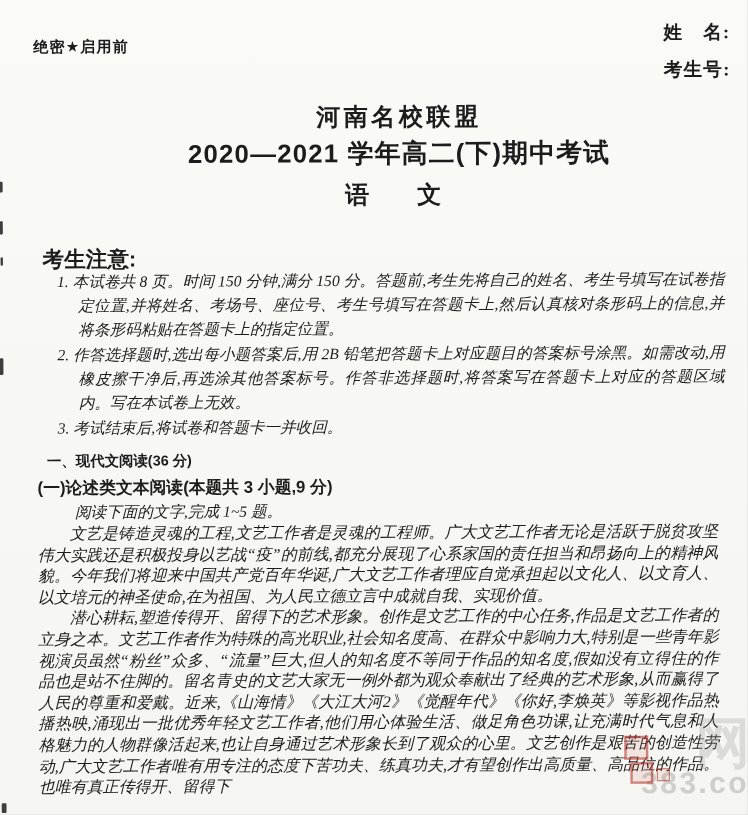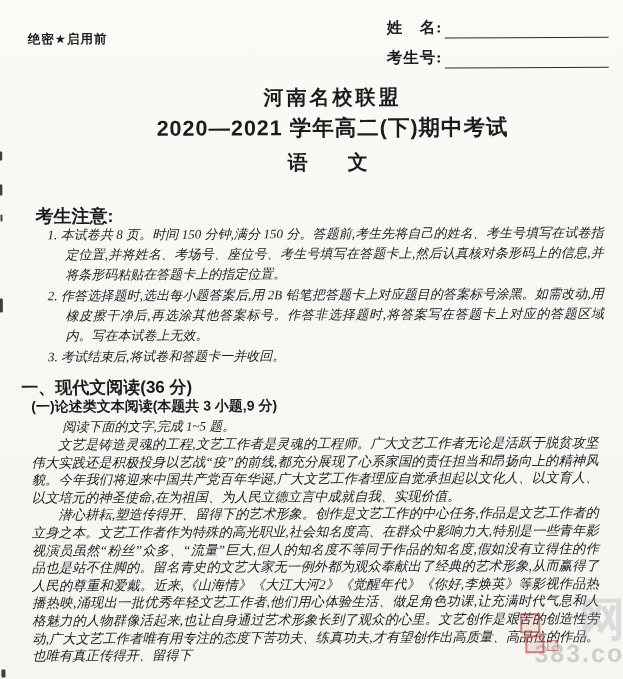--- a/index.html
+++ b/index.html
@@ -8,38 +8,38 @@
     background:linear-gradient(180deg,#fafaf7 0%,#f7f7f4 55%,#f5f5f1 100%);
     overflow:hidden;color:#1c1c1c;
     font-family:"Liberation Serif","DejaVu Serif",serif;
     padding-left:44px;
   }
   .tilt{position:absolute;inset:0;transform:rotate(-0.25deg);}
   
   .security{position:absolute;top:30px;left:29px;font-family:"Liberation Sans","DejaVu Sans",sans-serif;
     font-weight:bold;font-size:12.5px;letter-spacing:1px;}
   .hdr-fields{position:absolute;top:18px;left:388px;width:222px;}
-  .hdr-row{display:flex;align-items:flex-end;margin-bottom:9px;}
+  .hdr-row{display:flex;align-items:flex-end;margin-bottom:9px;flex-direction:column;}
   .hdr-label{font-size:15.5px;font-weight:bold;white-space:pre;letter-spacing:1px;}
   .hdr-line{flex:1;height:17px;border-bottom:1.6px solid #2a2a2a;margin-left:2px;}
   
   .t-center{position:absolute;left:0;width:100%;text-align:center;
     font-family:"Liberation Sans","DejaVu Sans",sans-serif;font-weight:bold;}
   .title1{top:84px;font-size:20px;letter-spacing:3px;}
   .title2{top:113px;font-size:21.5px;letter-spacing:1px;}
   .title3{top:149px;font-size:20px;letter-spacing:10px;}
   
   .notice-head{position:absolute;top:203px;left:36px;font-family:"Liberation Sans","DejaVu Sans",sans-serif;
     font-weight:bold;font-size:18px;}
   .notice-list{position:absolute;top:224px;left:48px;width:556px;}
   .notice-item{font-size:13px;font-style:italic;line-height:1.54;text-align:justify;
     text-indent:-1.35em;padding-left:1.35em;margin-bottom:1px;}
   
-  .sec-h1{position:absolute;top:375px;left:21px;font-family:"Liberation Sans","DejaVu Sans",sans-serif;
-    font-weight:bold;font-size:17px;}
+  .sec-h1{position:absolute;top:375px;left:39px;font-family:"Liberation Sans","DejaVu Sans",sans-serif;
+    font-weight:bold;font-size:12px;}
   .sec-h2{position:absolute;top:397px;left:31px;font-family:"Liberation Sans","DejaVu Sans",sans-serif;
     font-weight:bold;font-size:14px;}
   .instruction{position:absolute;top:417px;left:62px;font-size:13px;font-style:italic;}
   .passage{position:absolute;top:435px;left:31px;width:567px;}
   .para{font-size:13.3px;font-style:italic;line-height:17.6px;text-align:justify;text-indent:2em;}
   
   .wm-net{position:absolute;top:590px;left:578px;width:60px;font-size:46px;font-weight:bold;
     color:#8f9595;opacity:.26;letter-spacing:2px;white-space:nowrap;font-family:"Liberation Sans",sans-serif;}
   .wm-com{position:absolute;top:640px;left:533px;font-size:25px;font-weight:bold;
     color:#9a9a94;opacity:.42;letter-spacing:2px;font-family:"Liberation Sans",sans-serif;}

